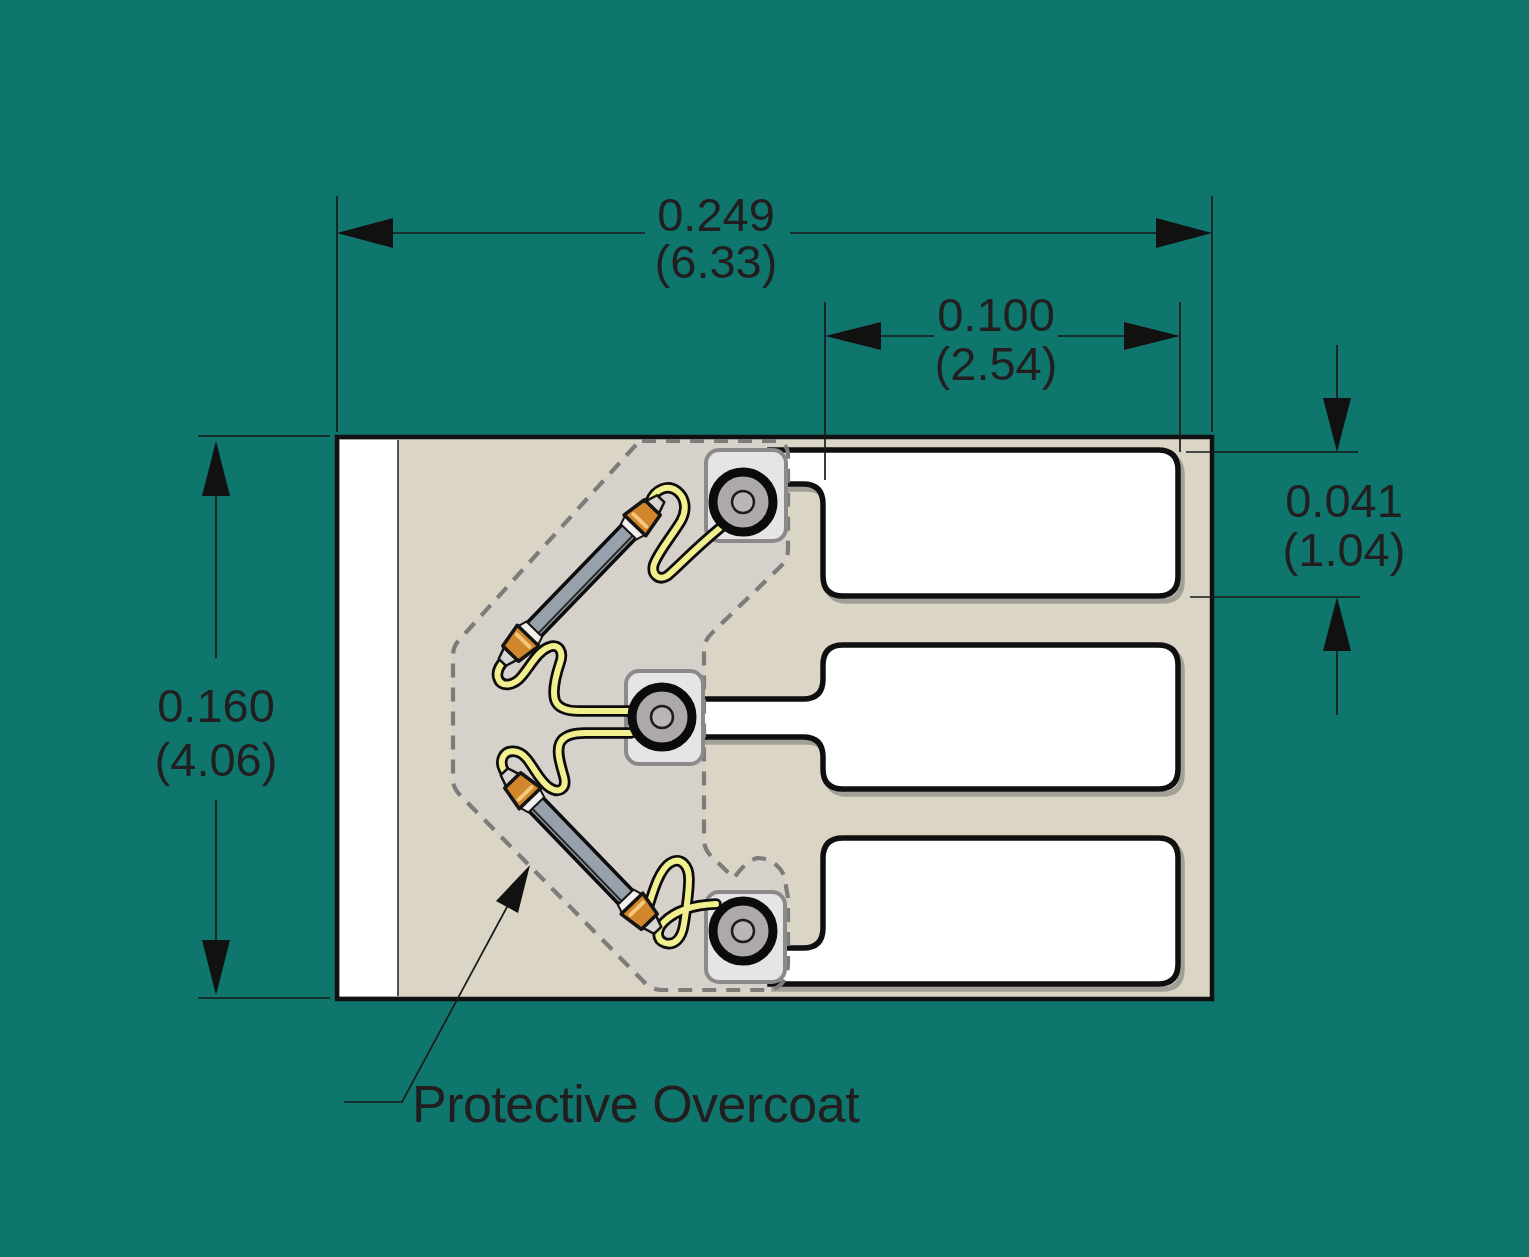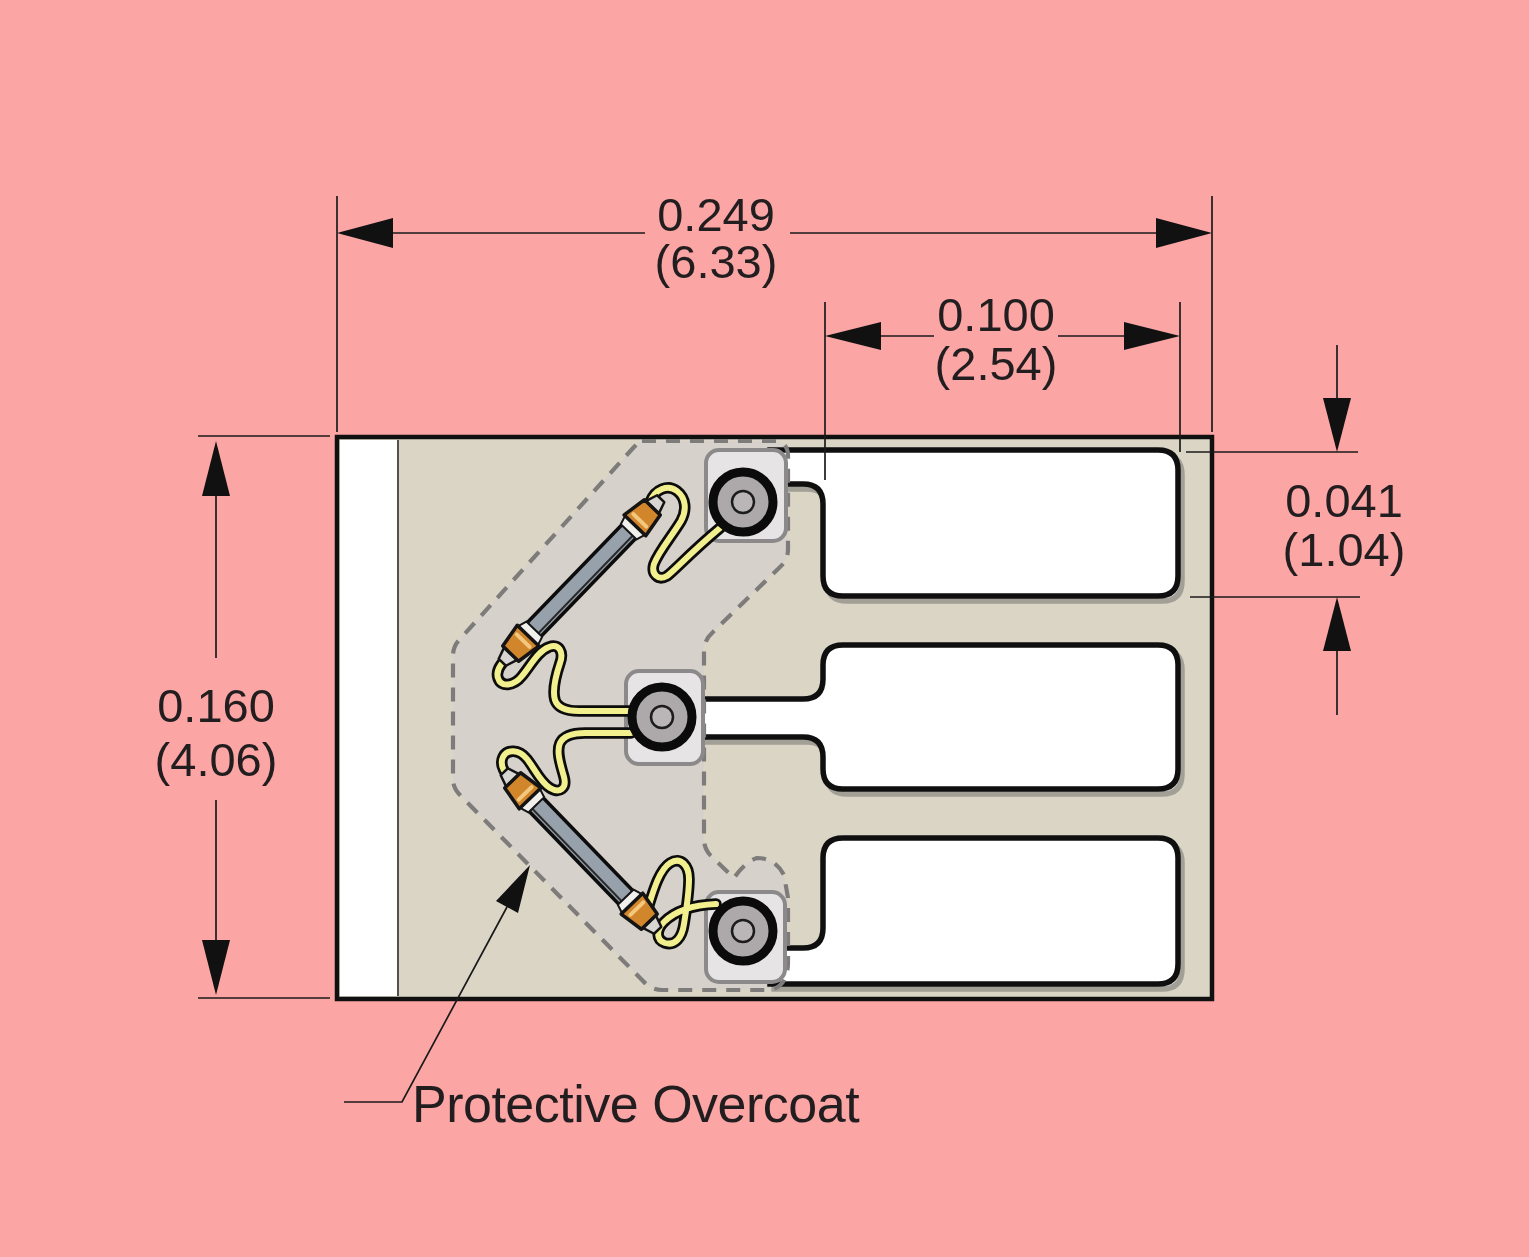--- a/index.html
+++ b/index.html
@@ -1,16 +1,16 @@
 <!DOCTYPE html>
 <html><head>
 <meta charset="utf-8">
 <style>
   html,body{margin:0;padding:0;background:#fff;}
-  .stage{position:relative;width:1529px;height:1257px;background:#fca5a5;overflow:hidden;
+  .stage{position:relative;width:1529px;height:1257px;background:#0f766e;overflow:hidden;
          font-family:"Liberation Sans",sans-serif;}
   svg{display:block;}
   
   .body-border{stroke:#101010;stroke-width:4.5;}
   .strip{stroke:none;}
   .strip-line{stroke:#2f2f2f;stroke-width:1.6;}
   .dash{fill:none;stroke-width:4.2;stroke-dasharray:14 10;}
   .tab{stroke:#0f0f0f;stroke-width:5.5;}
   .tab-shadow{stroke:#a29f97;stroke-width:5.5;fill:#ffffff;}
   .pad{stroke:#8b8989;stroke-width:4;}

